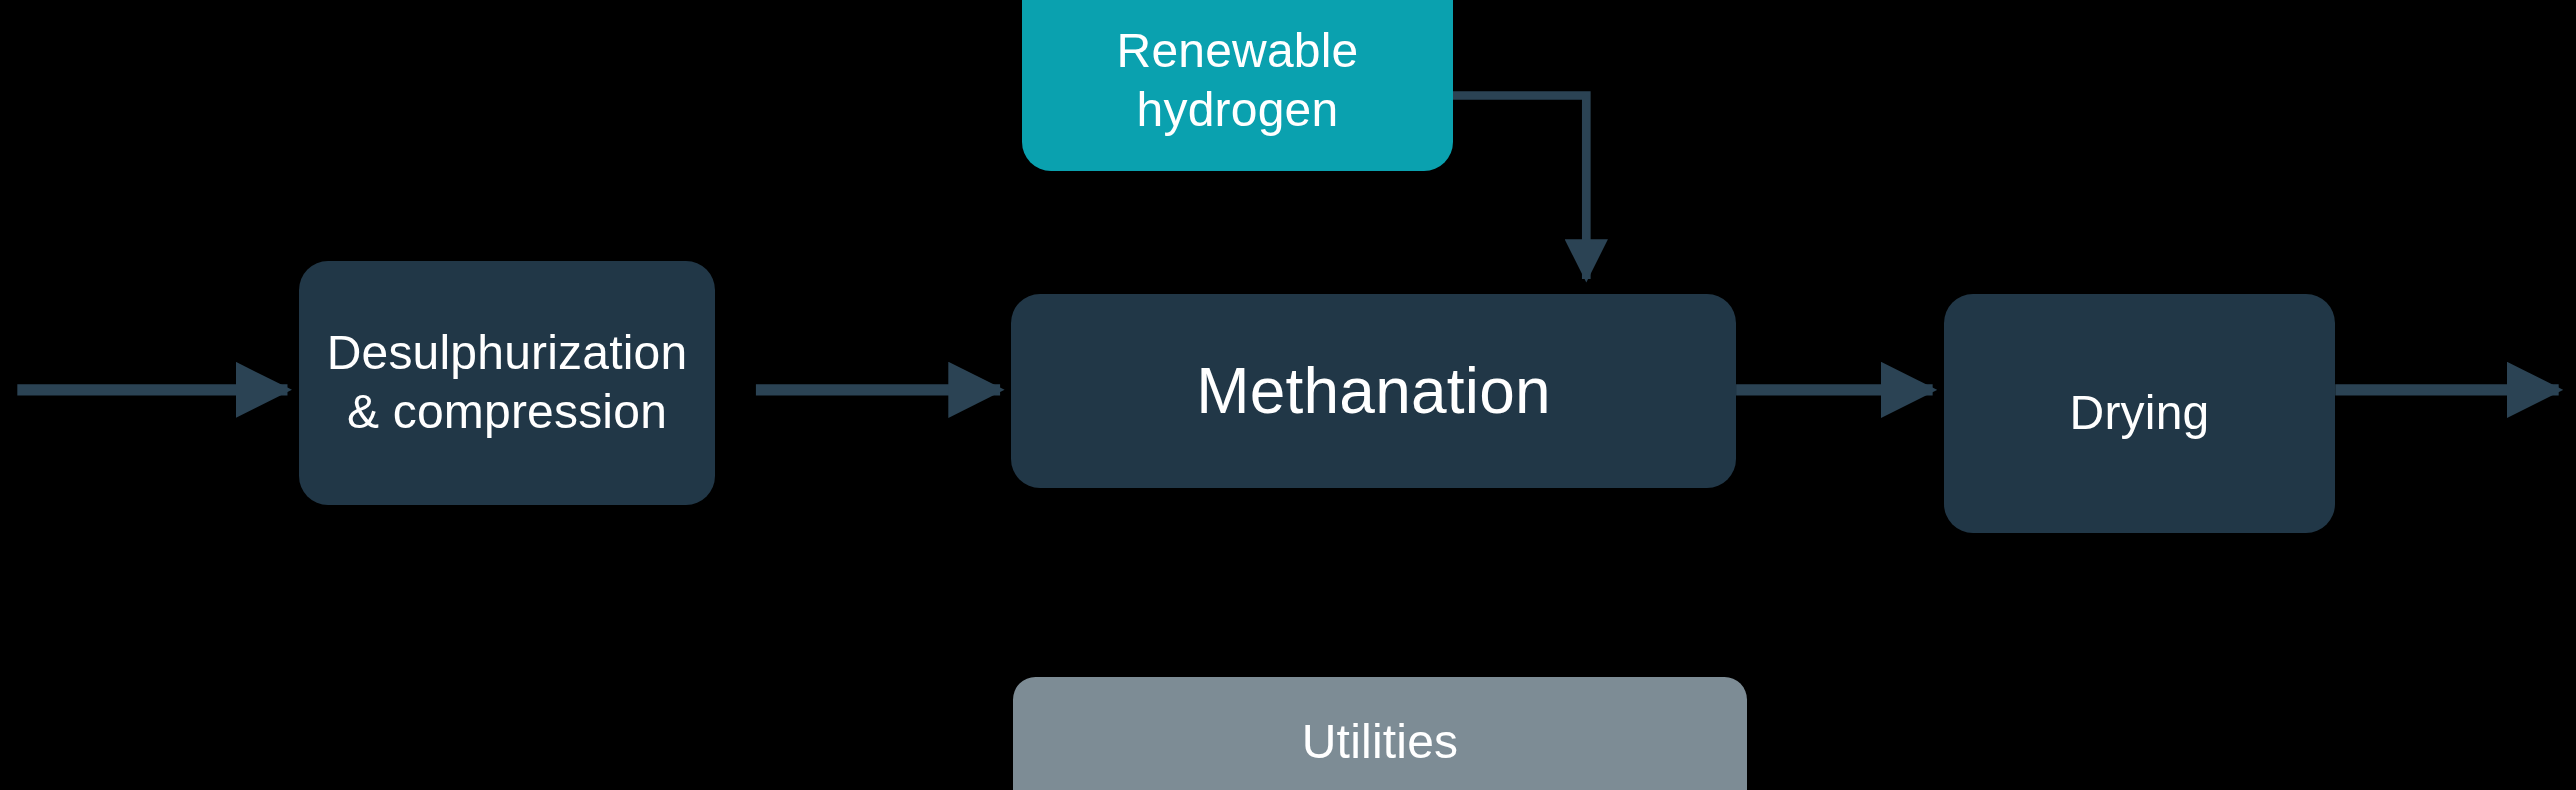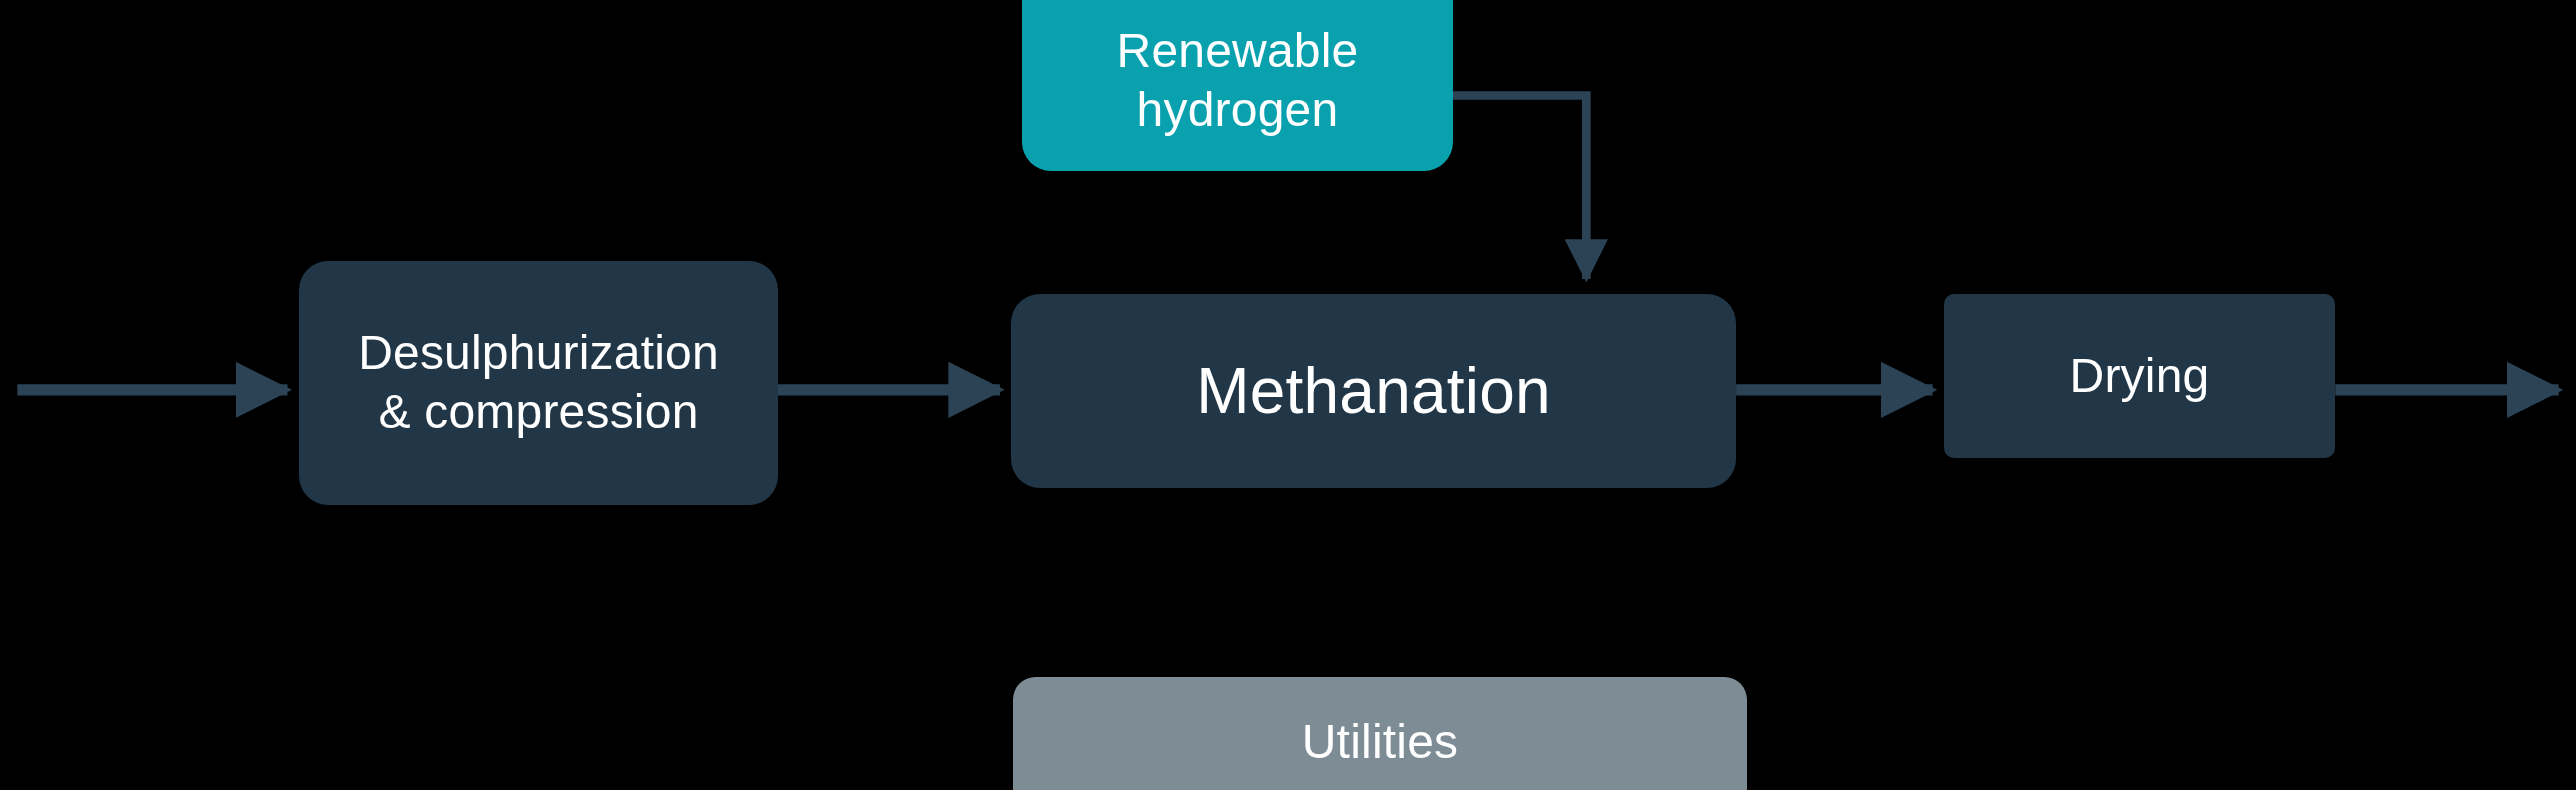--- a/index.html
+++ b/index.html
@@ -41,21 +41,21 @@
     border-radius: 29px;
   }
   .node-support {
     background: #7D8C95;
     border-radius: 22.5px;
   }
   
   #node-desulphurization {
     left: 299px;
     top: 261px;
-    width: 479px;
+    width: 416px;
     height: 244px;
     font-size: 48px;
   }
   
   #node-renewable-hydrogen {
     left: 1022px;
     top: -45px;
     width: 431px;
     height: 216px;
     font-size: 48px;
@@ -67,23 +67,22 @@
     top: 294px;
     width: 725px;
     height: 194px;
     font-size: 64px;
   }
   
   #node-drying {
     left: 1944px;
     top: 294px;
     width: 391px;
-    height: 164px;
+    height: 239px;
     font-size: 48px;
-    border-radius: 10px;
   }
   
   #node-utilities {
     left: 1013px;
     top: 677px;
     width: 734px;
     height: 173px;
     font-size: 48px;
     align-items: flex-start;
     padding-top: 36px;

